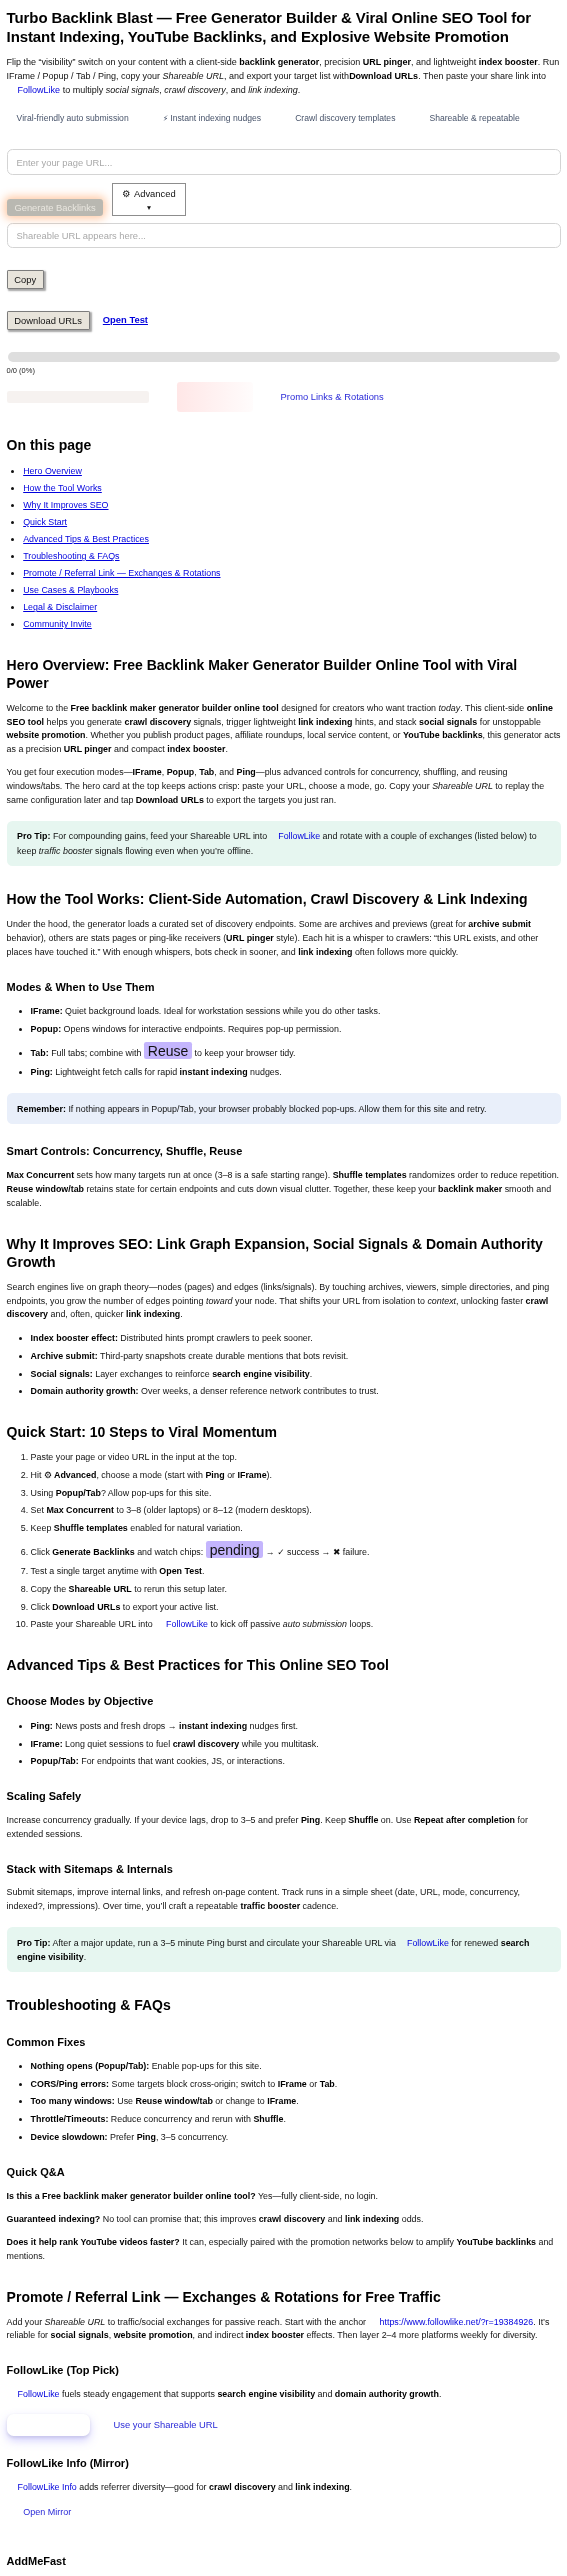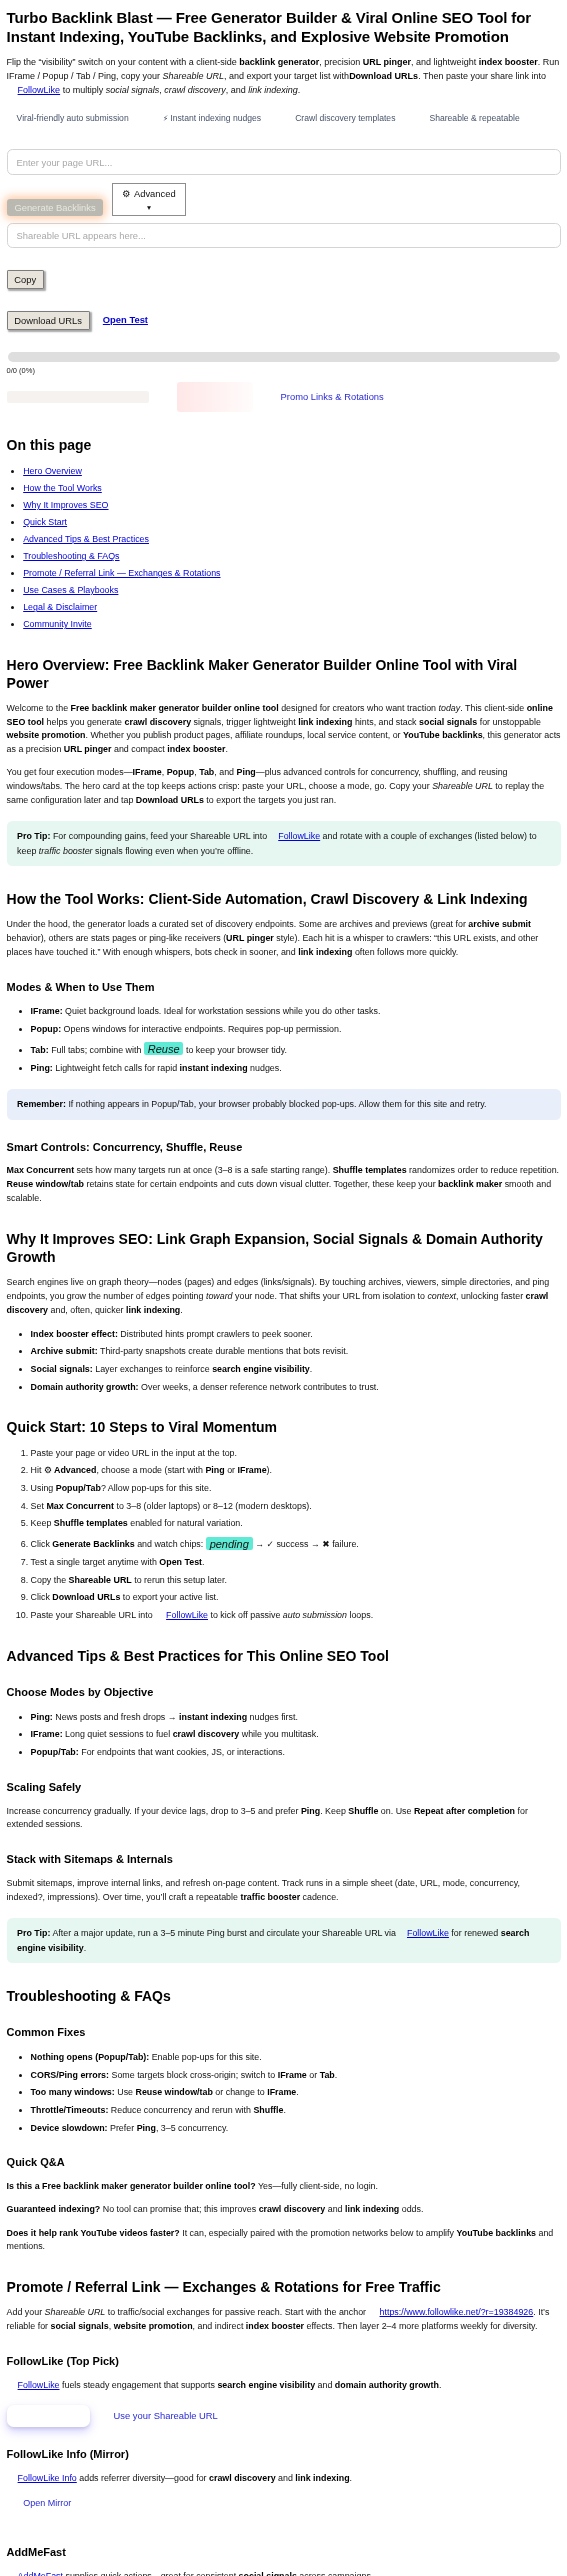--- a/index.html
+++ b/index.html
@@ -9,22 +9,22 @@
     padding:4.4px 6.6px 33px 6.6px;
     font-family:"Liberation Sans","DejaVu Sans",sans-serif;
     font-size:8.9px; line-height:1.5; color:#111;
   }
   h1{font-size:15px; line-height:1.32; margin:3.3px 0 8.9px; color:#000; letter-spacing:-0.1px;}
   h2{font-size:14px; line-height:1.3; margin:24px 0 10px; color:#000;}
   h3{font-size:11px; margin:19px 0 8.9px; color:#000;}
   p{margin:9.4px 0; line-height:1.55;}
   strong{color:#000;}
   em{font-style:italic;}
-  a.inline{color:#0000dd; text-decoration:underline; cursor:pointer;padding-left:11px;}
-  code.chip{background:#5eead4; border-radius:2.2px; padding:0.6px 3.9px; font-family:"Liberation Sans",sans-serif; font-size:11px;font-style:italic;}
+  a.inline{color:#0000dd; cursor:pointer;padding-left:11px;}
+  code.chip{background:#c4b5fd; border-radius:2.2px; padding:0.6px 3.9px; font-family:"Liberation Sans",sans-serif; font-size:14px;}
 
   
   .intro{font-size:9px; margin:7.8px 0 14.4px;}
   .badges{display:flex; gap:34px; color:#47536a; font-size:8.6px; margin:2px 0 24px 10px;}
   .badge{white-space:nowrap;}
   .badge .bolt{font-size:7.8px; margin-right:2.2px;}
 
   
   .tool-input{
     display:block; width:100%; box-sizing:border-box; height:25.5px;

